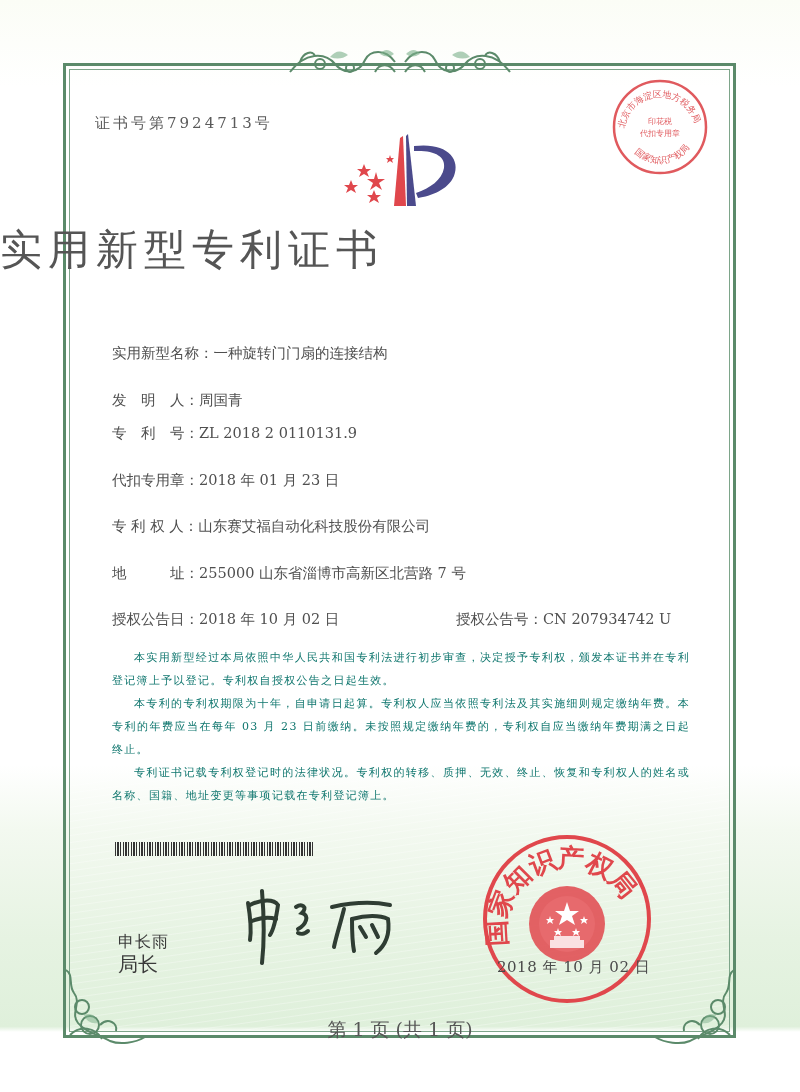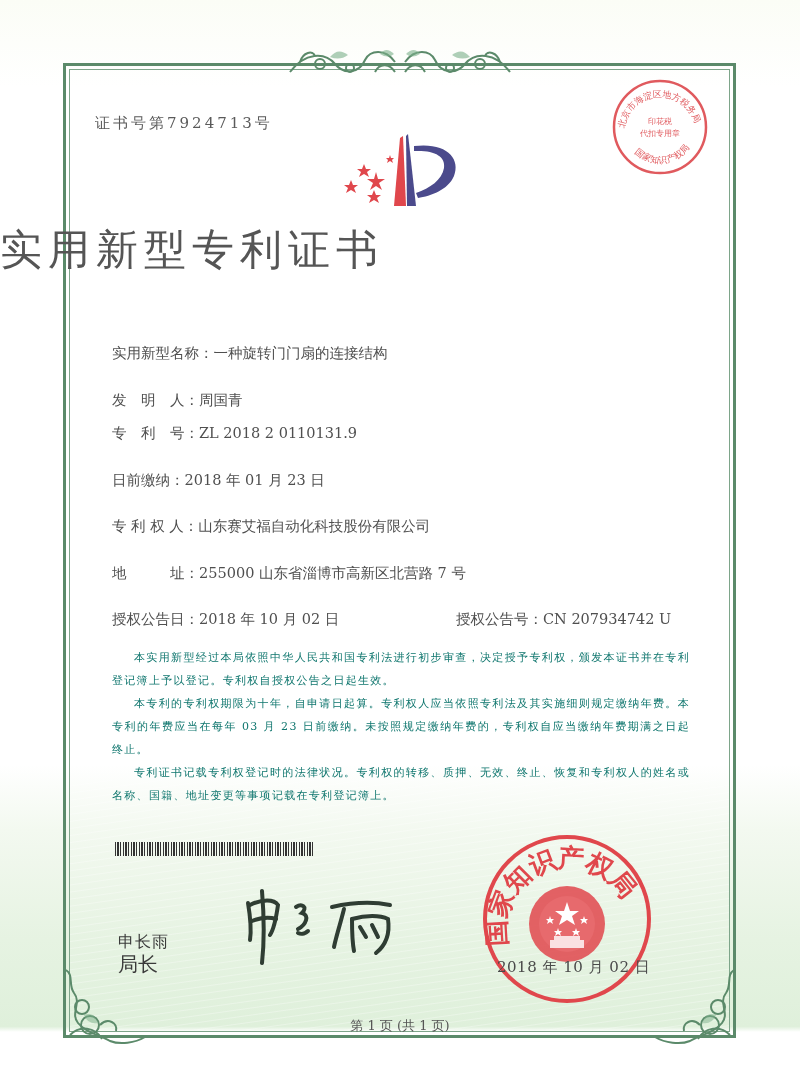--- a/index.html
+++ b/index.html
@@ -51,21 +51,21 @@
   }
   .barcode {
     position: absolute; left: 115px; top: 842px; width: 198px; height: 14px;
     background: repeating-linear-gradient(90deg, #333 0px, #333 1px, transparent 1px, transparent 2px, #333 2px, #333 4px, transparent 4px, transparent 5px, #333 5px, #333 6px, transparent 6px, transparent 8px);
   }
   .director-title { position: absolute; left: 118px; top: 951px; font-family: Liberation Serif, serif; font-size: 20px; color: #3a3a3a; }
   .director-name { position: absolute; left: 118px; top: 932px; font-family: "DejaVu Sans", sans-serif; font-size: 16px; color: #3a3a3a; letter-spacing: 1px; }
   .signature { position: absolute; left: 240px; top: 885px; width: 170px; height: 80px; }
   .office-seal { position: absolute; left: 480px; top: 832px; width: 175px; height: 175px; }
   .seal-date { position: absolute; left: 497px; top: 958px; font-size: 15px; color: #4a4a4a; letter-spacing: 0.5px; }
-  .page-num { position: absolute; left: 0; width: 800px; top: 1017px; text-align: center; font-size: 13px; color: #555; }
+  .page-num { position: absolute; left: 0; width: 800px; top: 1017px; text-align: center; font-size: 19px; color: #555; }
 </style>
 </head>
 <body>
 
 <div class="page-bg"></div>
 <div class="wave-bg"></div>
 <div class="frame-outer"></div>
 <div class="frame-inner"></div>
 
 <div class="ornament" style="left:285px;top:42px;">
@@ -158,21 +158,21 @@
 <div class="field" style="top:344px;">
   <span class="lbl">实用新型名称：</span><span>一种旋转门门扇的连接结构</span>
 </div>
 <div class="field" style="top:378px;margin-top:13px;">
   <span class="lbl">发　明　人：</span><span>周国青</span>
 </div>
 <div class="field" style="top:424px;">
   <span class="lbl">专　利　号：</span><span>ZL 2018 2 0110131.9</span>
 </div>
 <div class="field" style="top:471px;">
-  <span class="lbl">日前缴纳：</span><span>2018 年 01 月 23 日</span>
+  <span class="lbl">代扣专用章：</span><span>2018 年 01 月 23 日</span>
 </div>
 <div class="field" style="top:517px;">
   <span class="lbl">专 利 权 人：</span><span>山东赛艾福自动化科技股份有限公司</span>
 </div>
 <div class="field" style="top:564px;">
   <span class="lbl">地　　　址：</span><span>255000 山东省淄博市高新区北营路 7 号</span>
 </div>
 <div class="field" style="top:610px;">
   <span class="lbl">授权公告日：</span><span>2018 年 10 月 02 日</span>
 </div>

